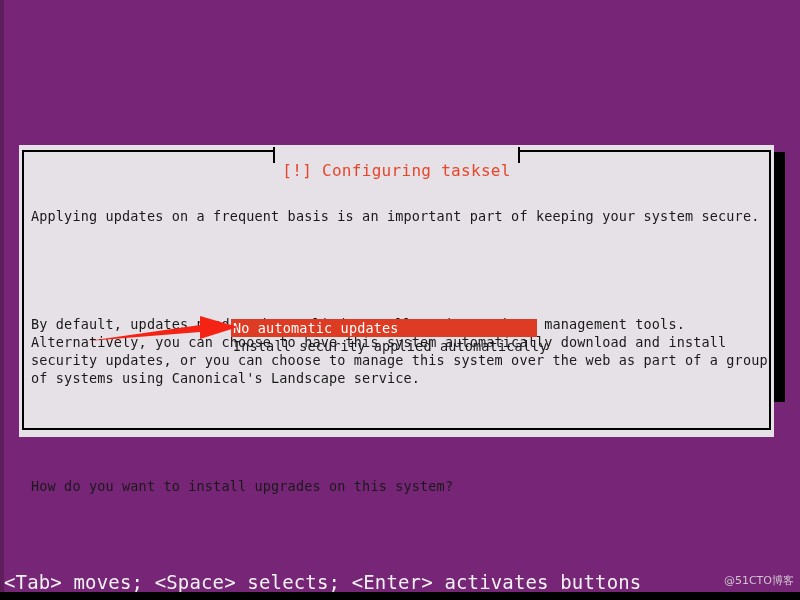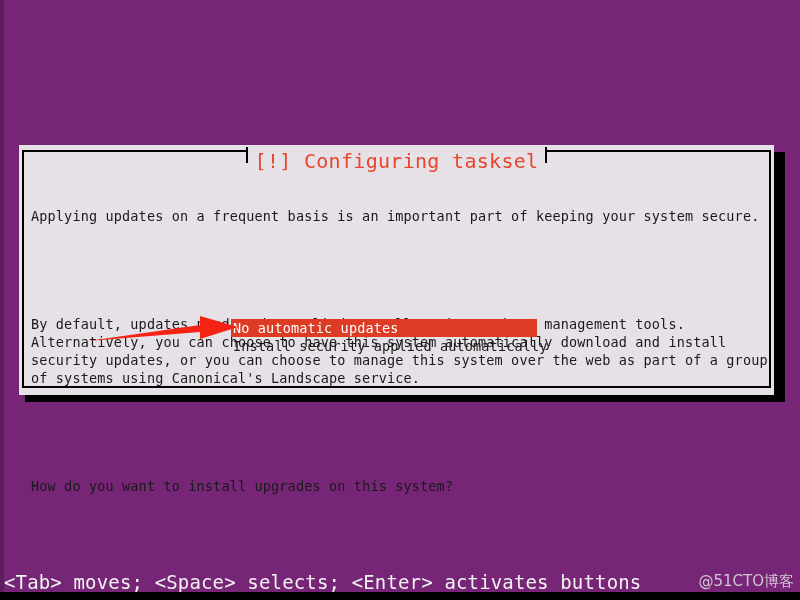--- a/index.html
+++ b/index.html
@@ -49,21 +49,21 @@
     top: 152px;
     width: 760px;
     height: 250px;
     background: #000000;
   }
   #dialog {
     position: absolute;
     left: 19px;
     top: 145px;
     width: 755px;
-    height: 250px;
+    height: 292px;
     background: #E6E1E6;
   }
   #dialog-frame {
     position: absolute;
     left: 3px;
     top: 5px;
     right: 3px;
     bottom: 7px;
     border: 2px solid #000000;
     box-sizing: border-box;
@@ -77,24 +77,24 @@
     margin-left: 19px;
     text-align: center;
     height: 20px;
     pointer-events: none;
   }
   #dialog-title {
     display: inline-block;
     position: relative;
     background: #E6E1E6;
     color: #E8452B;
-    font-size: 20px;
+    font-size: 16px;
     line-height: 20px;
     letter-spacing: 0.3px;
-    padding: 6px 9px;
+    padding: 16px 9px;
     white-space: pre;
     top: 7px;
   }
   
   #dialog-title::before,
   #dialog-title::after {
     content: "";
     position: absolute;
     top: 2px;
     width: 2px;
@@ -170,21 +170,21 @@
   }
 
   
   #watermark {
     position: absolute;
     right: 6px;
     bottom: 10px;
     color: #D8D2D8;
     opacity: 0.92;
     font-family: "DejaVu Sans", "Liberation Sans", sans-serif;
-    font-size: 15px;
+    font-size: 11px;
     line-height: 18px;
     white-space: pre;
     font-weight: 400;
   }
 </style>
 </head>
 <body>
 
 <div id="screen">
 

